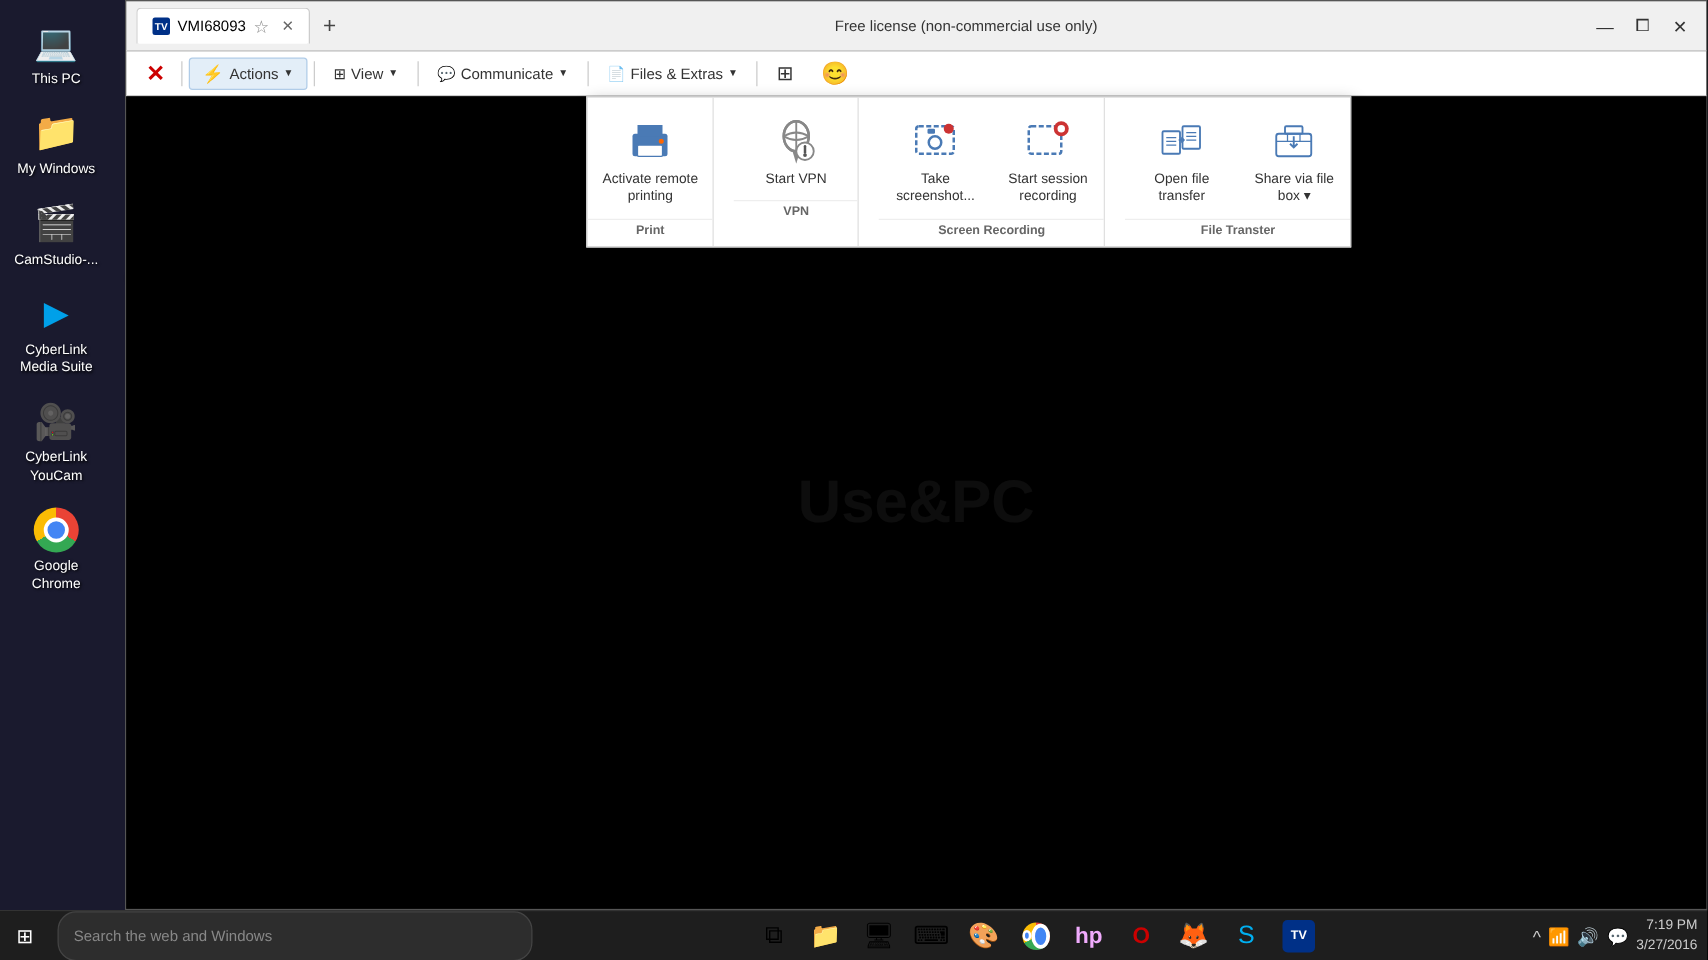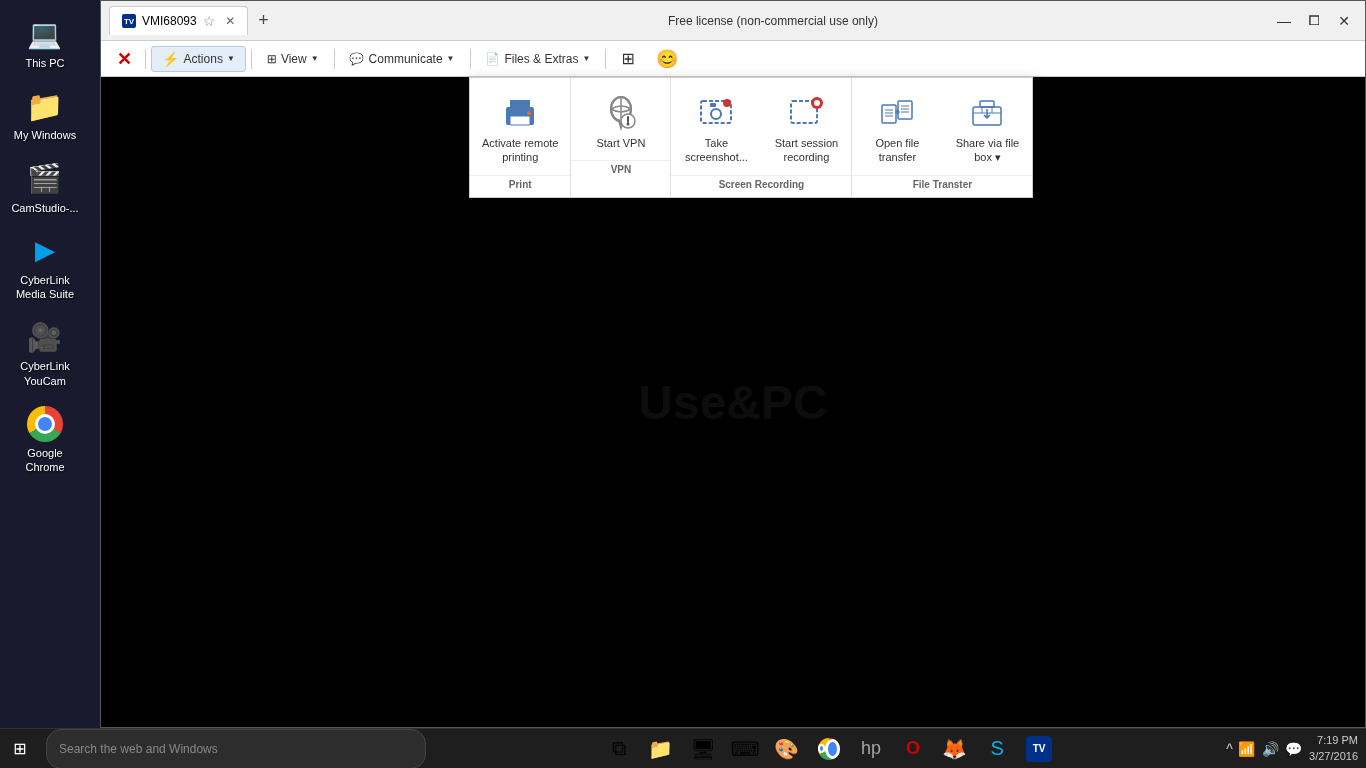--- a/index.html
+++ b/index.html
@@ -149,20 +149,21 @@
       background: #fff;
       border: 1px solid #ccc;
       box-shadow: 2px 4px 12px rgba(0,0,0,0.3);
       z-index: 100;
       display: flex;
       flex-direction: column;
     }
     .actions-items {
       display: flex;
       flex-direction: row;
+      gap: 16px;
     }
     .actions-group {
       display: flex;
       flex-direction: column;
       align-items: center;
       border-right: 1px solid #e0e0e0;
       padding: 8px 0 4px 0;
       min-width: 100px;
     }
     .actions-group:last-child { border-right: none; }
@@ -611,21 +612,21 @@
       <span>🎨</span>
     </div>
 
     <div class="taskbar-item">
       <div class="icon-chrome" style="width:22px;height:22px;">
         <div style="width:9px;height:9px;background:#4285f4;border-radius:50%;border:2px solid #fff;"></div>
       </div>
     </div>
 
     <div class="taskbar-item">
-      <span style="font-size:18px;font-weight:normal;color:#a3a3a3;">hp</span>
+      <span style="font-size:18px;font-weight:bold;color:#f0abfc;">hp</span>
     </div>
 
     <div class="taskbar-item">
       <span style="font-size:18px;font-weight:bold;color:#cc0000;">O</span>
     </div>
 
     <div class="taskbar-item">
       <span style="font-size:20px;">🦊</span>
     </div>
 

